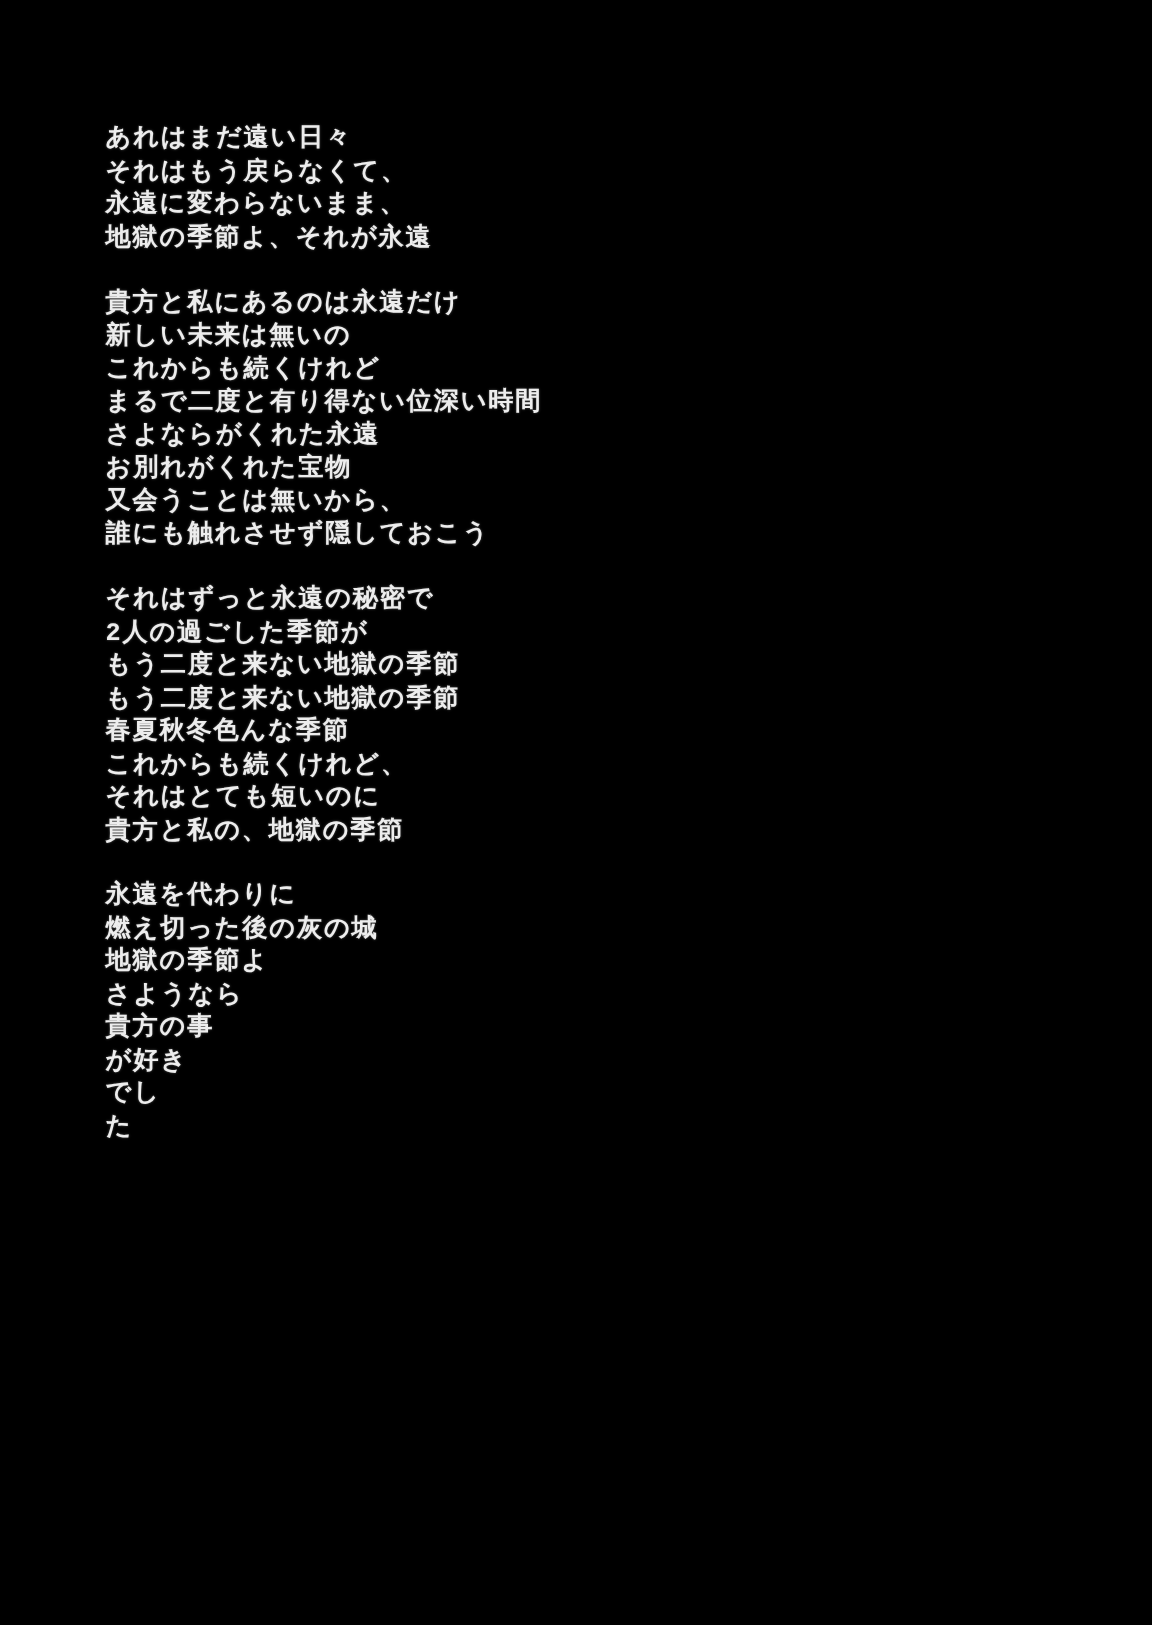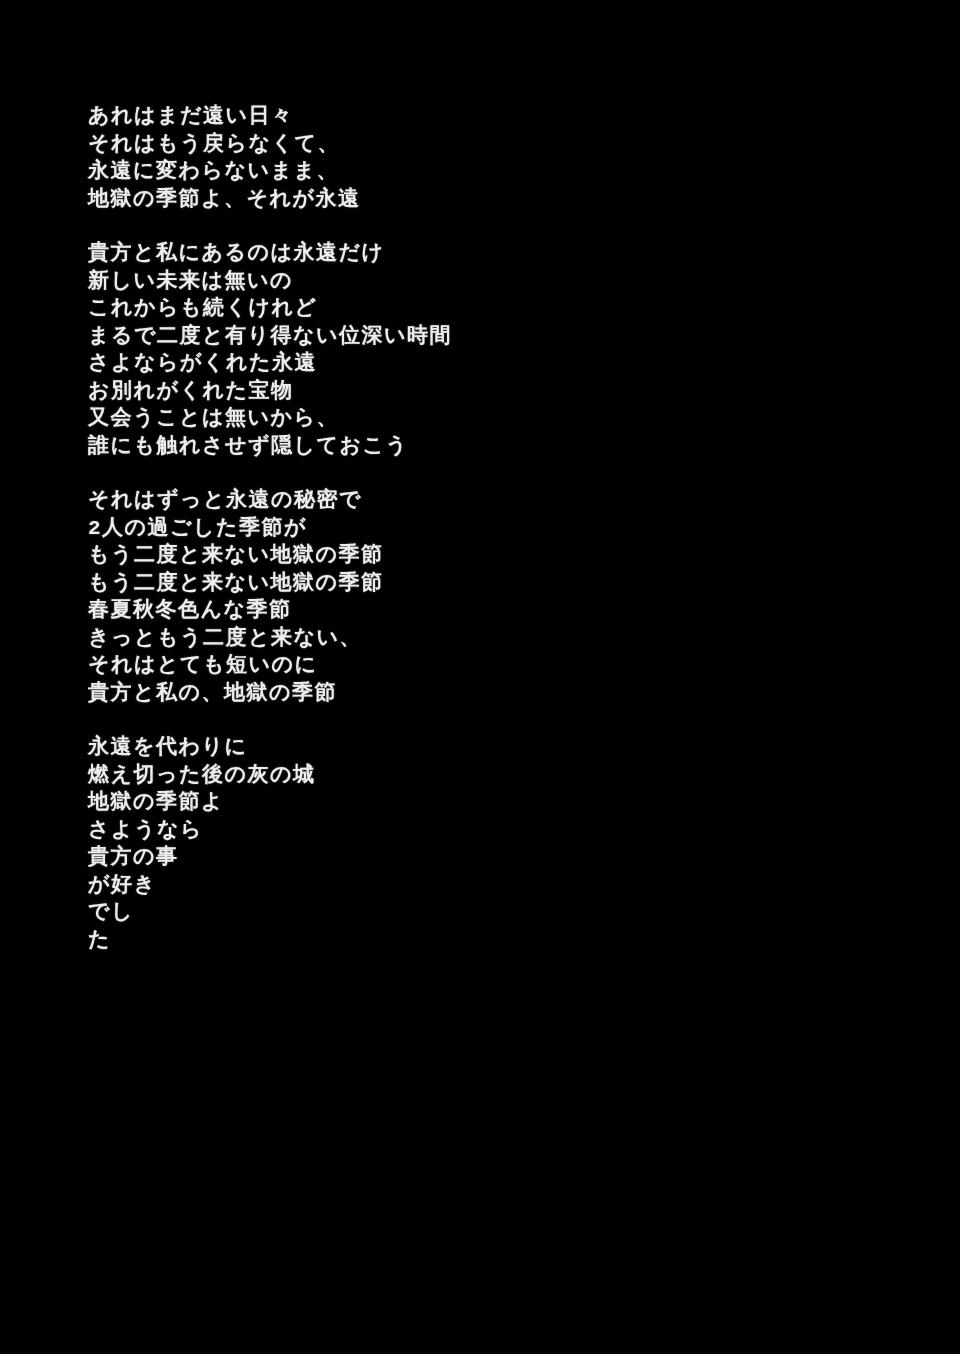--- a/index.html
+++ b/index.html
@@ -57,21 +57,21 @@
       <div class="line">又会うことは無いから、</div>
       <div class="line">誰にも触れさせず隠しておこう</div>
     </div>
 
     <div class="stanza">
       <div class="line">それはずっと永遠の秘密で</div>
       <div class="line">2人の過ごした季節が</div>
       <div class="line">もう二度と来ない地獄の季節</div>
       <div class="line">もう二度と来ない地獄の季節</div>
       <div class="line">春夏秋冬色んな季節</div>
-      <div class="line">きっともう二度と来ない、</div>
+      <div class="line">これからも続くけれど、</div>
       <div class="line">それはとても短いのに</div>
       <div class="line">貴方と私の、地獄の季節</div>
     </div>
 
     <div class="stanza">
       <div class="line">永遠を代わりに</div>
       <div class="line">燃え切った後の灰の城</div>
       <div class="line">地獄の季節よ</div>
       <div class="line">さようなら</div>
       <div class="line">貴方の事</div>

